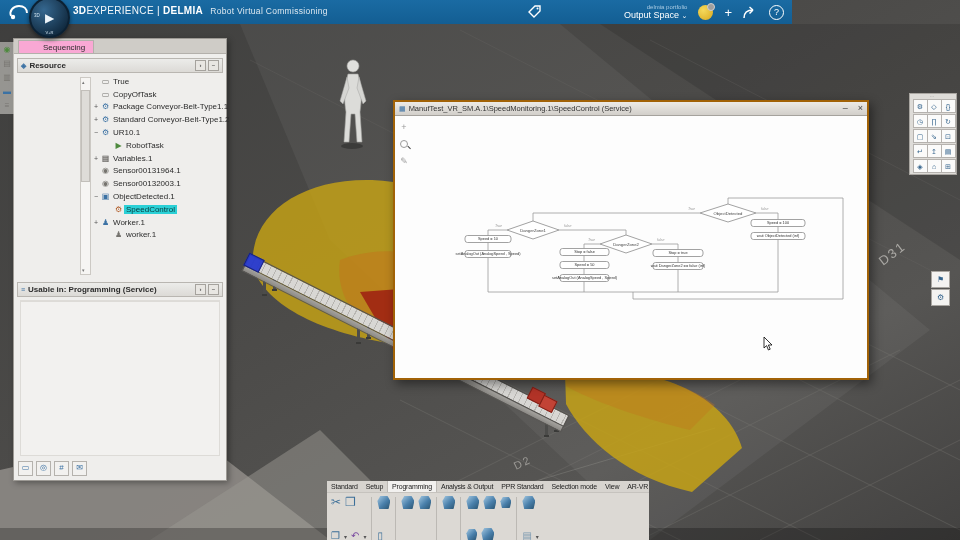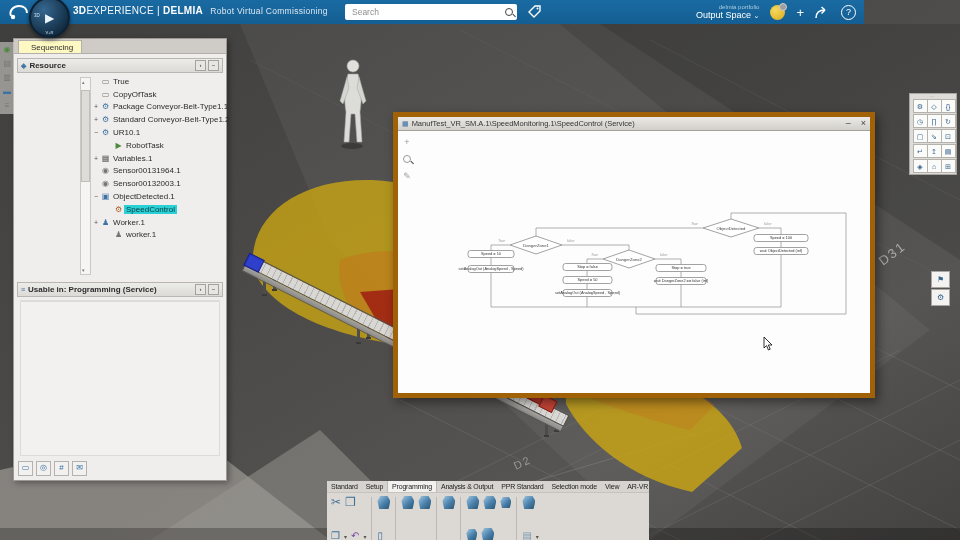--- a/index.html
+++ b/index.html
@@ -1,19 +1,19 @@
 <!DOCTYPE html>
 <html><head>
 <meta charset="utf-8">
 <style>
   html,body{margin:0;padding:0;}
   body{width:960px;height:540px;position:relative;overflow:hidden;
        font-family:"Liberation Sans",sans-serif;background:#474746;}
   
-  .topbar{position:absolute;left:0;top:0;width:864px;height:24px;z-index:40;
+  .topbar{position:absolute;left:0;top:0;width:792px;height:24px;z-index:40;
           background:linear-gradient(#1a6ba3,#135e93);display:flex;align-items:center;color:#fff;}
   .swoosh{position:absolute;left:8px;top:2px;width:22px;height:20px;}
   .brandtxt{position:absolute;left:73px;top:5px;font-size:10px;letter-spacing:.3px;white-space:nowrap;}
   .brandtxt b{font-weight:bold;}
   .brandtxt .lt{font-weight:normal;opacity:.95;}
   .brandtxt .app{font-size:8.5px;opacity:.85;margin-left:4px;}
   .searchbox{position:absolute;left:345px;top:4px;width:172px;height:16px;background:#fff;border-radius:2px;
              display:flex;align-items:center;color:#8d8d8d;font-size:8.5px;padding:0 4px 0 7px;box-sizing:border-box;}
   .searchbox .ph{flex:1;}
   .lens{display:inline-block;width:6px;height:6px;border:1.4px solid #444;border-radius:50%;position:relative;}
@@ -36,21 +36,21 @@
   .compass .c3d{position:absolute;left:3px;top:14px;font-size:4.5px;}
   .compass .cvr{position:absolute;left:50%;bottom:1px;transform:translateX(-50%);font-size:4px;}
   
   .lstrip{position:absolute;left:0;top:42px;width:14px;z-index:32;display:flex;flex-direction:column;gap:6px;
           padding:4px 0;align-items:center;background:rgba(220,218,214,.55);}
   .lstrip span{font-size:8px;line-height:1;}
   
   .lpanel{position:absolute;left:13px;top:38px;width:212px;height:441px;z-index:30;background:#efeeec;
           border:1px solid #9c9994;box-shadow:2px 2px 6px rgba(0,0,0,.35);font-size:8px;color:#2b2b2b;}
   .tabbar{height:14px;background:#cfccc7;border-bottom:1px solid #b3b0ab;display:flex;align-items:flex-end;}
-  .tab-seq{background:#fef9c3;border:1px solid #b3b0ab;border-bottom:none;padding:2px 8px 1px 12px;font-size:8px;margin-left:4px;margin-top:18px;}
+  .tab-seq{background:#f9a8d4;border:1px solid #b3b0ab;border-bottom:none;padding:2px 8px 1px 24px;font-size:8px;margin-left:4px;margin-top:18px;}
   .sechdr{height:13px;margin:4px 3px 0 3px;background:linear-gradient(#ececea,#dcdad6);border:1px solid #b9b6b1;
           display:flex;align-items:center;padding:0 3px;gap:3px;font-weight:bold;font-size:8px;}
   .sechdr .hic{font-size:7px;}
   .hbtns{margin-left:auto;display:flex;gap:2px;}
   .hbtn{width:9px;height:9px;border:1px solid #a5a29d;background:#e8e6e2;font-size:6px;line-height:8px;text-align:center;color:#555;}
   .treewrap{position:relative;margin:2px 4px;height:203px;background:#efeeec;}
   .vscroll{position:absolute;left:62px;top:2px;width:9px;height:196px;background:#f6f5f3;border:1px solid #ccc9c4;}
   .vscroll .thumb{position:absolute;left:0;top:12px;width:7px;height:90px;background:#dedcd8;border:1px solid #c2bfba;margin:0 0 0 0;}
   .vscroll .sarr{position:absolute;left:1px;font-size:5px;color:#777;}
   .tree{position:absolute;left:74px;top:0;right:0;}
@@ -63,22 +63,22 @@
   .trow.sel .lbl{background:#2bd0d6;color:#083a3c;}
   .c-blue{color:#3c72a4}.c-gray{color:#76746f}.c-dgray{color:#5a5855}.c-orange{color:#b05c28}.c-red{color:#b03226}.c-green{color:#4e8a3e}
   .usable-rows{margin:3px 6px;}
   .urow{height:12px;background:#e9e7e3;border:1px solid #dedcd8;display:flex;align-items:center;gap:3px;
         padding:0 4px;margin-bottom:2px;color:#3d3d3d;}
   .urow .uarr{font-size:6px;color:#555;}
   .panel-bottom{position:absolute;left:4px;bottom:4px;display:flex;gap:3px;}
   .pbtn{width:13px;height:13px;border:1px solid #b5b2ad;background:#f2f1ef;font-size:8px;line-height:12px;text-align:center;color:#3c72a4;}
   .innerbox{position:absolute;left:6px;top:262px;right:6px;bottom:24px;border:1px solid #dddbd7;background:#f2f1ef;}
   
-  .fwin{position:absolute;left:393px;top:112px;width:472px;height:276px;z-index:34;background:#fdfdfd;
-        border:5px solid #a16207;box-shadow:3px 4px 10px rgba(0,0,0,.45);text-align:center;}
+  .fwin{position:absolute;left:393px;top:100px;width:472px;height:276px;z-index:34;background:#fdfdfd;
+        border:2px solid #a16207;box-shadow:3px 4px 10px rgba(0,0,0,.45);text-align:center;}
   .fwin .wtitle{height:13px;background:linear-gradient(#eceae6,#d2cfca);border-bottom:1px solid #a5a29d;
         display:flex;align-items:center;padding:0 4px;gap:3px;font-size:7.5px;color:#333;}
   .fwin .wtic{font-size:7px;}
   .fwin .wctl{margin-left:auto;display:flex;gap:10px;color:#444;font-size:9px;line-height:1;}
   .wtools{position:absolute;left:5px;top:20px;display:flex;flex-direction:column;gap:8px;color:#9a9a9a;font-size:9px;z-index:2;}
   .fc{position:absolute;left:1px;top:13px;}
   
   .palette{position:absolute;left:909px;top:93px;width:44px;z-index:32;background:rgba(235,233,229,.92);
            border:1px solid #a9a6a1;padding:1px;}
   .pal-drag{height:4px;text-align:center;font-size:4px;color:#888;line-height:3px;letter-spacing:2px;}
@@ -187,24 +187,20 @@
 <div class="topbar">
   <svg class="swoosh" viewBox="0 0 22 20">
     <path d="M3,14 C1,9 5,4 11,4 C16,4 19,7 19,11" stroke="#fff" stroke-width="2" fill="none"></path>
     <circle cx="5" cy="15" r="2.2" fill="#fff"></circle>
   </svg>
   <div class="brandtxt">
     <b>3D</b><span class="lt">EXPERIENCE</span>
     <span>|</span>
     <b>DELMIA</b>
     <span class="app">Robot Virtual Commissioning</span>
-  </div>
-  <div class="searchbox">
-    <span class="ph">Search</span>
-    <span class="lens"></span>
   </div>
   <svg class="tagic" viewBox="0 0 16 16">
     <path d="M2,8 L8,2 L13,2 L13,7 L7,13 Z" fill="none" stroke="#fff" stroke-width="1.4"></path>
     <circle cx="10.5" cy="4.5" r="1" fill="#fff"></circle>
   </svg>
   <div class="tb-right">
     <div class="spacewrap">
       <div class="portfolio">delmia  portfolio</div>
       <div class="spacelbl"><span>Output Space</span>
         <span class="caret">⌄</span></div>

